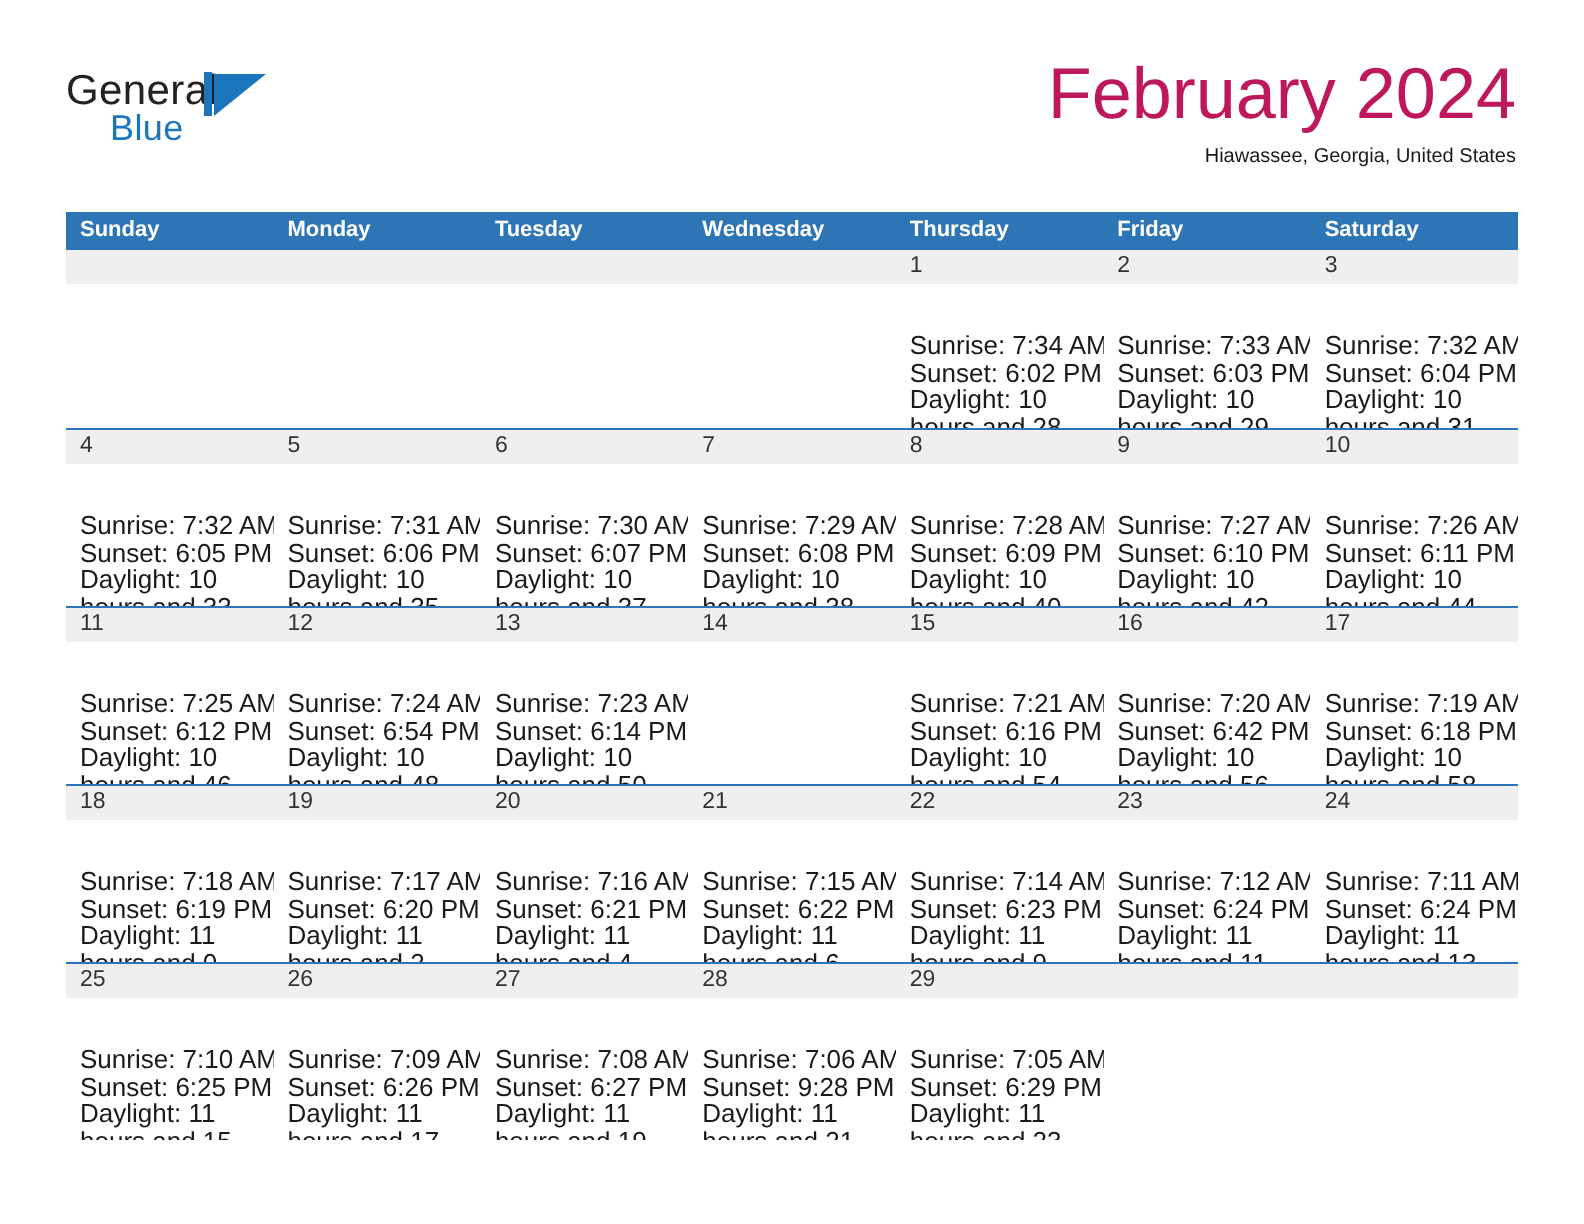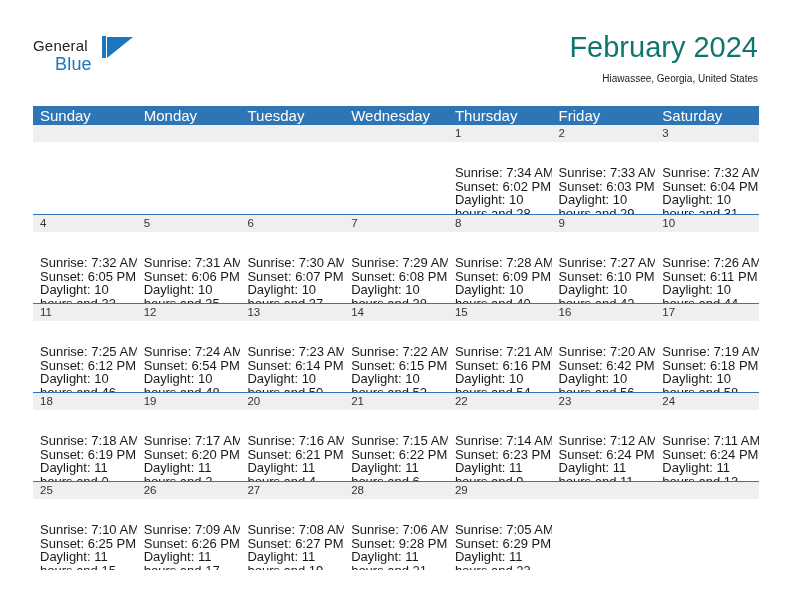--- a/index.html
+++ b/index.html
@@ -33,21 +33,21 @@
     position: absolute;
     left: 0;
     top: 4px;
     width: 220px;
     height: 58px;
   }
   .brand-general {
     position: absolute;
     left: 0;
     top: 0;
-    font-size: 15px;
+    font-size: 21px;
     letter-spacing: 0.2px;
     color: #222222;
     line-height: 24px;
   }
   .brand-blue {
     position: absolute;
     left: 22px;
     top: 18px;
     font-size: 18px;
     letter-spacing: 0.2px;
@@ -79,22 +79,22 @@
     border-bottom: 21px solid transparent;
   }
 
   .title-block {
     position: absolute;
     right: 0;
     top: 0;
     text-align: right;
   }
   .cal-title {
-    font-size: 29px;
-    color: #0f766e;
+    font-size: 36px;
+    color: #be185d;
     line-height: 34px;
     white-space: nowrap;
   }
   .cal-subtitle {
     margin-top: 6px;
     font-size: 10px;
     color: #1a1a1a;
     line-height: 18px;
     white-space: nowrap;
   }
@@ -106,27 +106,28 @@
     top: 106px;
     width: 726px;
   }
   .weekday-row {
     display: flex;
     background: #2e75b6;
     height: 19px;
   }
   .weekday {
     flex: 1 1 0;
-    font-size: 15px;
+    font-size: 11px;
     color: #ffffff;
     line-height: 19px;
     padding-left: 7px;
     box-sizing: border-box;
     overflow: hidden;
     white-space: nowrap;
+    font-weight: bold;
   }
 
   .week-row {
     display: flex;
     border-top: 1px solid #2e75b6;
     height: 89px;
     box-sizing: border-box;
   }
   .week-row:first-of-type {
     border-top: none;
@@ -315,25 +316,20 @@
           <div class="day-cell">
             <div class="day-number">13</div>
             <div class="day-info">
               <div>Sunrise: 7:23 AM</div>
               <div>Sunset: 6:14 PM</div>
               <div class="wrap">Daylight: 10 hours and 50 minutes.</div>
             </div>
           </div>
           <div class="day-cell">
             <div class="day-number">14</div>
-            <div class="day-info">
-              <div>Sunrise: 7:22 AM</div>
-              <div>Sunset: 6:15 PM</div>
-              <div class="wrap">Daylight: 10 hours and 52 minutes.</div>
-            </div>
           </div>
           <div class="day-cell">
             <div class="day-number">15</div>
             <div class="day-info">
               <div>Sunrise: 7:21 AM</div>
               <div>Sunset: 6:16 PM</div>
               <div class="wrap">Daylight: 10 hours and 54 minutes.</div>
             </div>
           </div>
           <div class="day-cell">

